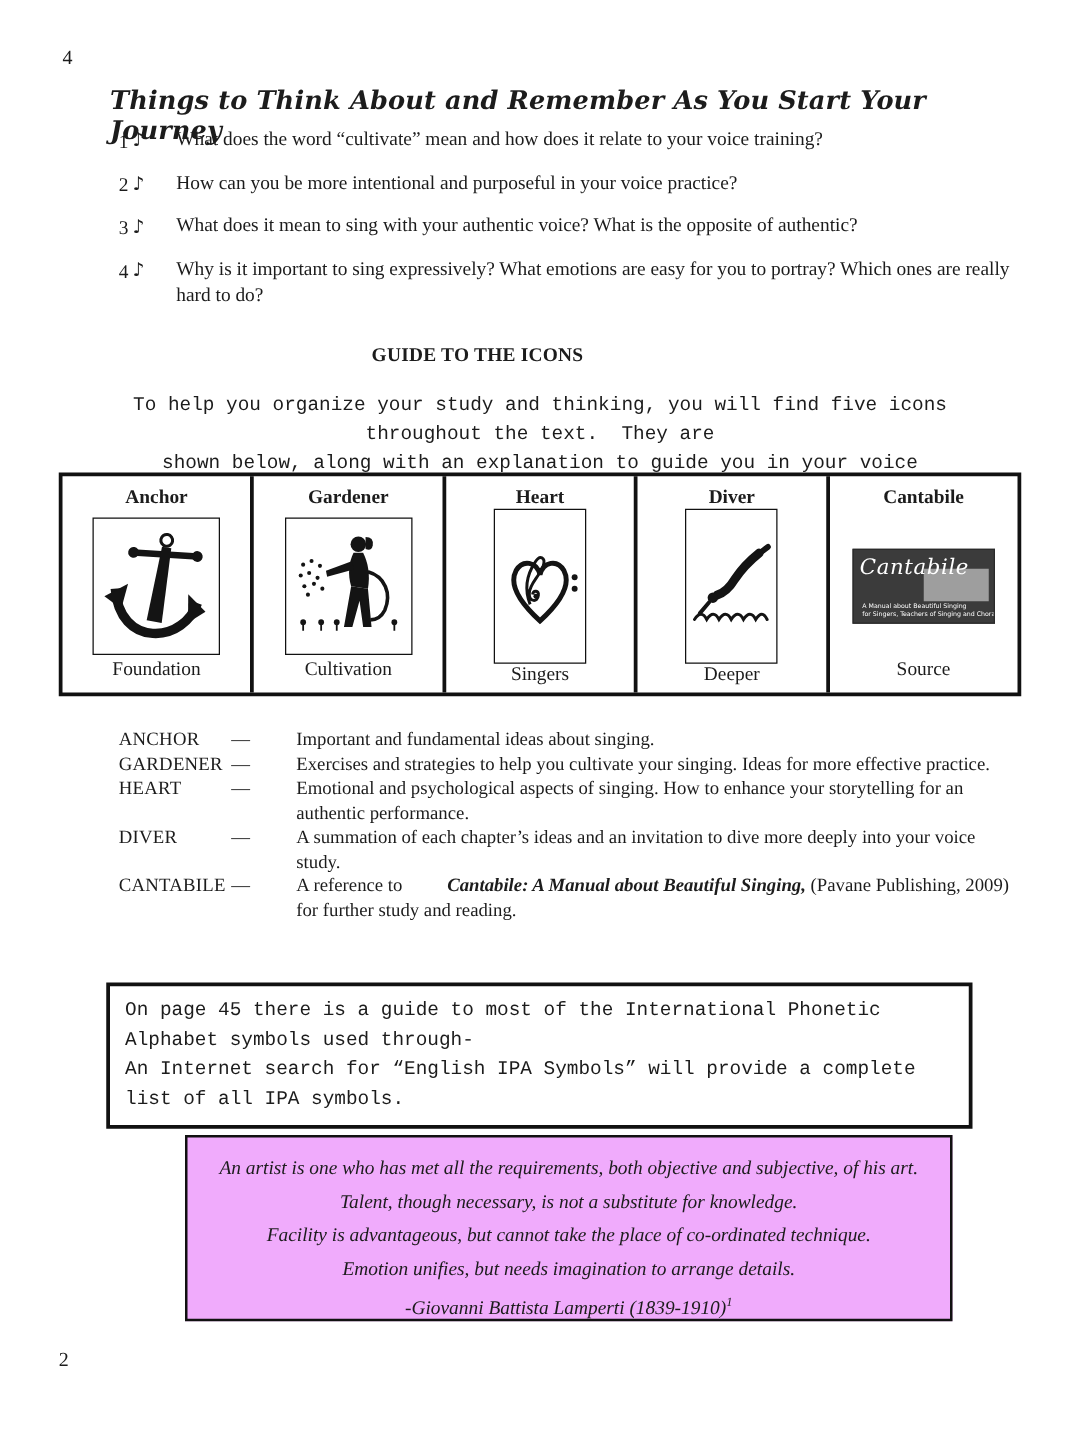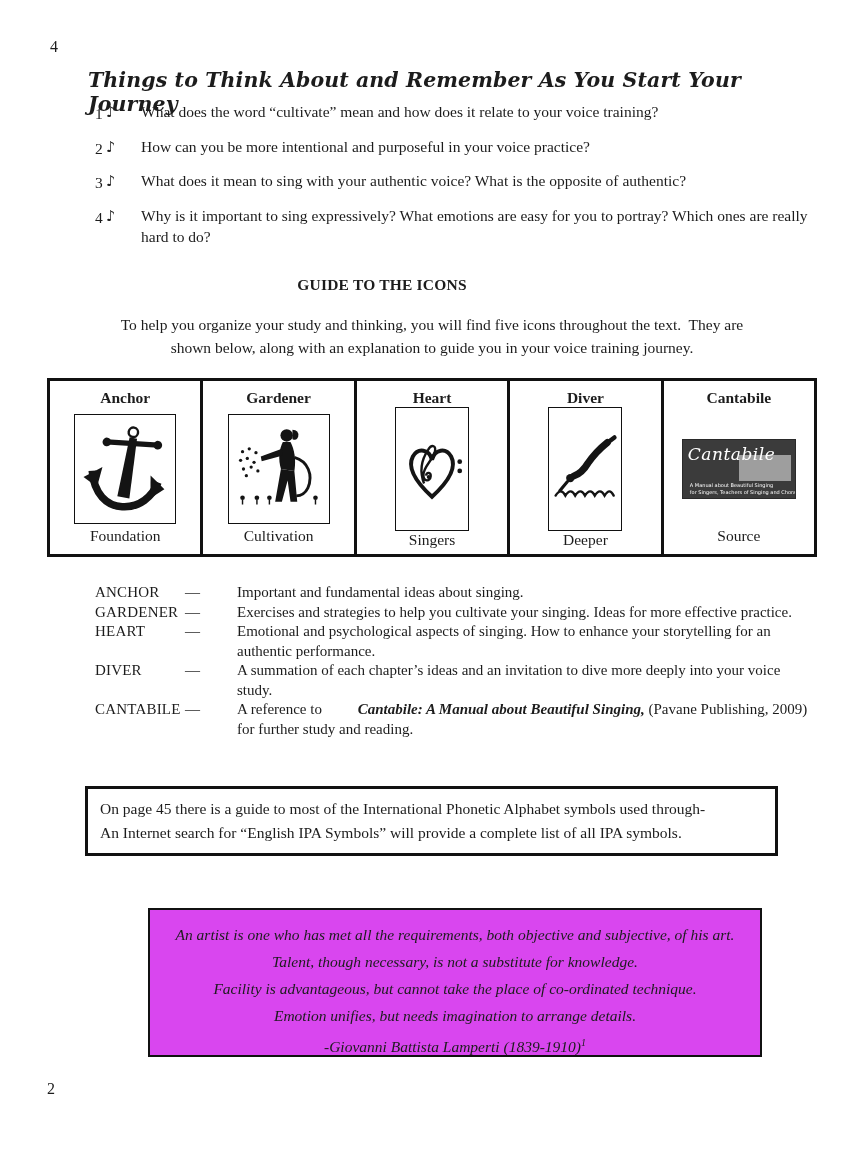--- a/index.html
+++ b/index.html
@@ -60,25 +60,25 @@
   
   #definitions{position:absolute;left:95px;top:583px;width:718px;font-size:15px;line-height:19.5px;}
   .def-row{display:grid;grid-template-columns:90px 52px 1fr;}
   .def-term{letter-spacing:.2px;}
   .def-bold{font-weight:bold;font-style:italic;margin-left:32px;}
   
   #ipa-box{
     position:absolute;left:85px;top:786px;width:693px;box-sizing:border-box;
     border:3px solid #111;padding:8px 22px 9px 12px;font-size:15.5px;line-height:23.5px;
   }
-  .ipa-line{display:block;}
+  .ipa-line{display:block;font-family:Liberation Mono, monospace;}
   
   #quote-box{
     position:absolute;left:148px;top:908px;width:614px;height:149px;box-sizing:border-box;
-    background:#d946ef;border:2px solid #111;text-align:center;
+    background:#f0abfc;border:2px solid #111;text-align:center;
     font-style:italic;font-size:15.5px;line-height:27px;padding-top:11px;
   }
   #quote-attribution sup{font-size:10px;}
   svg{display:block;}
 </style>
 </head>
 <body>
 
 <div id="page">
 

